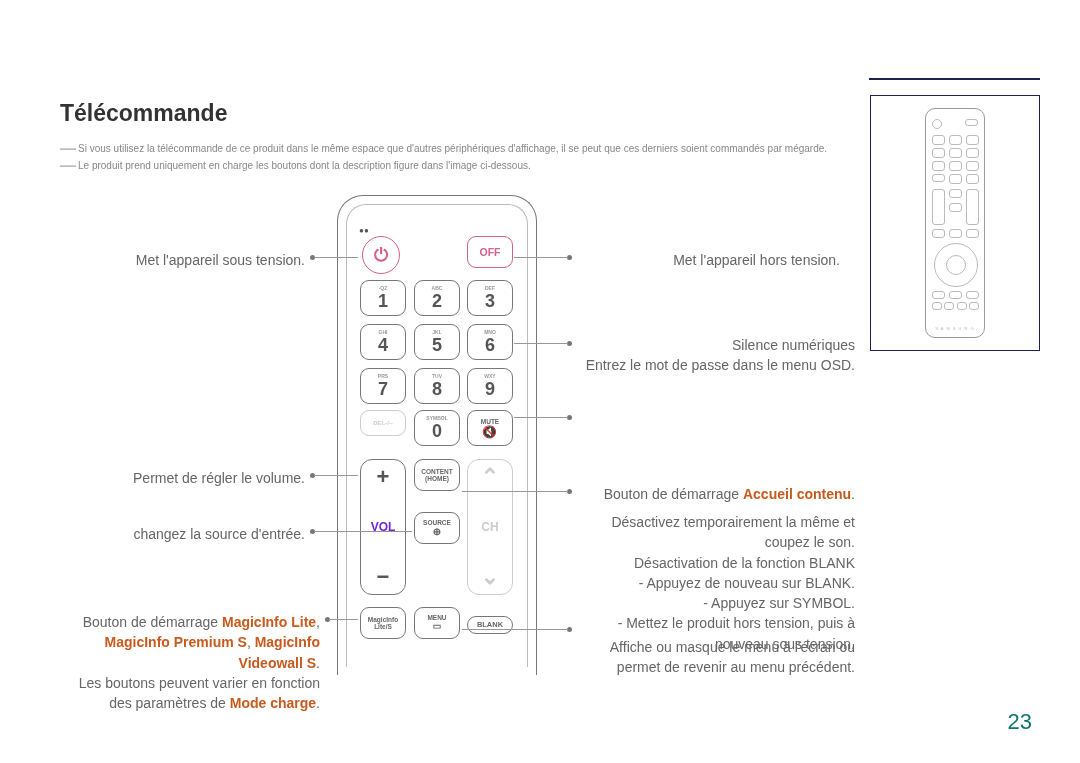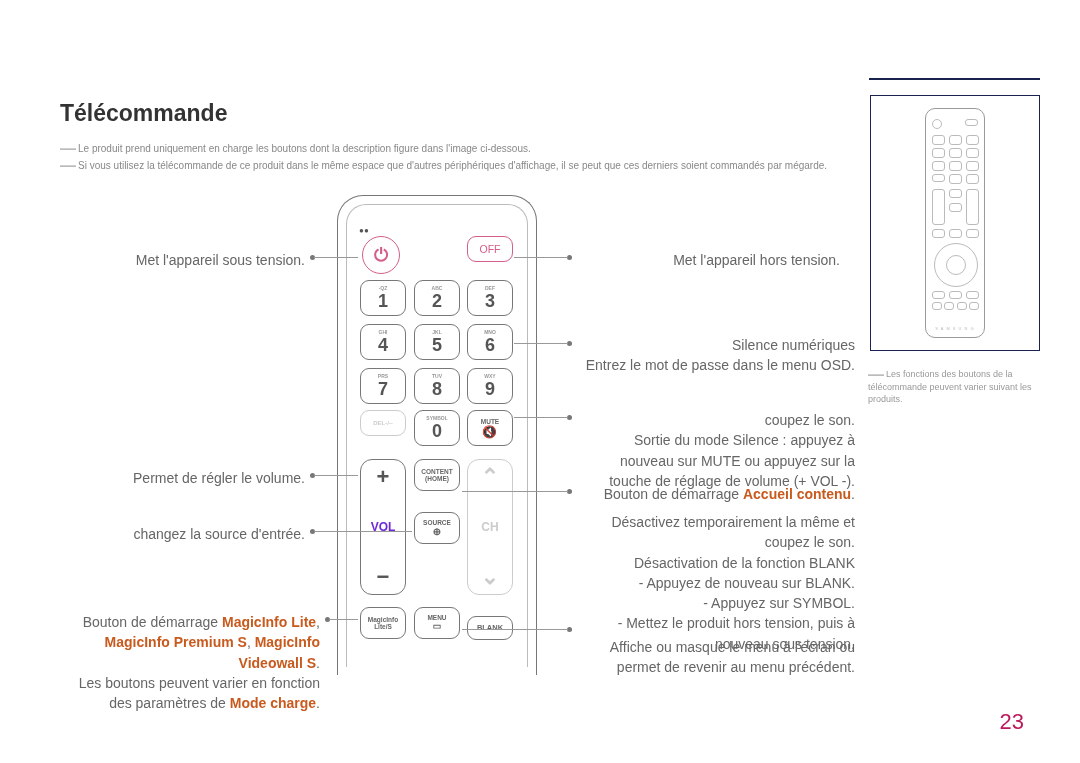--- a/index.html
+++ b/index.html
@@ -33,23 +33,23 @@
   }
   .note-line {
     font-size: 10px;
     color: #888;
     margin-bottom: 6px;
   }
   .dash { color: #bbb; font-weight: bold; margin-right: 2px; font-size: 16px; vertical-align: middle; line-height: 0; }
   .page-number {
     position: absolute;
     bottom: 28px;
-    right: 56px;
+    right: 48px;
     font-size: 22px;
-    color: #be185d;
+    color: #0f766e;
     font-weight: 300;
     text-align: center;
   }
   
   .remote-wrap {
     position: absolute;
     left: 337px;
     top: 195px;
     width: 200px;
     height: 480px;
@@ -86,25 +86,25 @@
   .btn.power {
     border-radius: 50%;
     width: 38px; height: 38px;
     left: 24px; top: 40px;
     border-color: #d35f8a;
     color: #d35f8a;
     font-size: 18px;
   }
   .btn.off {
     left: 129px; top: 40px;
-    height: 26px;
+    height: 32px;
     font-size: 10.5px;
     border-color: #d35f8a;
     color: #d35f8a;
-    font-weight: 400;
+    font-weight: 700;
   }
   .two-dots {
     position: absolute;
     left: 21px; top: 30px;
     font-size: 8px; color: #555; letter-spacing: -1px;
   }
   
   .c1 { left: 22px; }
   .c2 { left: 76px; }
   .c3 { left: 129px; }
@@ -179,22 +179,22 @@
   .fade { color: #ccc; border-color: #ccc; }
 </style>
 </head>
 <body>
 
 <div class="page">
   <div class="page-rule"></div>
 
   <h1>Télécommande</h1>
 
+  <p class="note-line"><span class="dash">―</span><span>Si vous utilisez la télécommande de ce produit dans le même espace que d'autres périphériques d'affichage, il se peut que ces derniers soient commandés par mégarde.</span></p>
   <p class="note-line"><span class="dash">―</span><span>Le produit prend uniquement en charge les boutons dont la description figure dans l'image ci-dessous.</span></p>
-  <p class="note-line"><span class="dash">―</span><span>Si vous utilisez la télécommande de ce produit dans le même espace que d'autres périphériques d'affichage, il se peut que ces derniers soient commandés par mégarde.</span></p>
 
   <div class="remote-wrap">
     <div class="inner-round"></div>
     <div class="two-dots">● ●</div>
 
     <div class="btn power">⏻</div>
     <div class="btn off h26">OFF</div>
 
     <div class="btn c1" style="top:84px">
         <span class="sup">·QZ</span>
@@ -265,21 +265,21 @@
     </div>
 
     <div class="btn c1 small-lbl" style="top:411px;height:32px">
       <span>MagicInfo</span>
         <span>Lite/S</span>
     </div>
     <div class="btn c2 small-lbl" style="top:411px;height:32px">
       <span>MENU</span>
         <span style="font-size:9px">▭</span>
     </div>
-    <div class="btn c3 small-lbl" style="top:420px;height:24px;font-size:7.5px;font-weight:800">BLANK</div>
+    <div class="btn c3 small-lbl" style="top:420px;height:18px;font-size:7.5px;font-weight:800">BLANK</div>
   </div>
 
   <div class="thumbnail-frame">
     <div class="mini-remote">
       <div class="mr" style="left:6px;top:10px;width:10px;height:10px;border-radius:50%"></div>
       <div class="mr" style="right:6px;top:10px;width:13px;height:7px"></div>
       <div class="mr" style="left:6px;top:26px;width:13px;height:10px"></div>
         <div class="mr" style="left:23px;top:26px;width:13px;height:10px"></div>
         <div class="mr" style="left:40px;top:26px;width:13px;height:10px"></div>
       <div class="mr" style="left:6px;top:39px;width:13px;height:10px"></div>
@@ -304,21 +304,20 @@
         <div class="mr" style="left:23px;top:182px;width:13px;height:8px"></div>
         <div class="mr" style="left:40px;top:182px;width:13px;height:8px"></div>
       <div class="mr" style="left:6px;top:193px;width:10px;height:8px"></div>
         <div class="mr" style="left:18px;top:193px;width:10px;height:8px"></div>
         <div class="mr" style="left:31px;top:193px;width:10px;height:8px"></div>
         <div class="mr" style="left:43px;top:193px;width:10px;height:8px"></div>
       <div style="position:absolute;left:0;right:0;bottom:6px;text-align:center;font-size:4px;color:#bbb;letter-spacing:1px">S A M S U N G</div>
     </div>
   </div>
 
-  <p class="side-note"><span class="dash">―</span><span>Les fonctions des boutons de la télécommande peuvent varier suivant les produits.</span></p>
 
   <div class="call left" style="left:60px;top:250px;width:245px"><span>Met l'appareil sous tension.</span></div>
   <div class="dot" style="left:310px;top:255px"></div>
     <div class="ld-line" style="left:314px;top:257px;width:44px"></div>
 
   <div class="call left" style="left:60px;top:468px;width:245px"><span>Permet de régler le volume.</span></div>
   <div class="dot" style="left:310px;top:473px"></div>
     <div class="ld-line" style="left:314px;top:475px;width:44px"></div>
 
   <div class="call left" style="left:60px;top:524px;width:245px"><span>changez la source d'entrée.</span></div>
@@ -336,23 +335,20 @@
   <div class="call right" style="left:580px;top:250px;width:260px"><span>Met l'appareil hors tension.</span></div>
   <div class="dot" style="left:567px;top:255px"></div>
     <div class="ld-line" style="left:514px;top:257px;width:54px"></div>
 
   <div class="call right" style="left:580px;top:335px;width:275px">
     <span>Silence numériques</span><br><span>Entrez le mot de passe dans le menu OSD.</span>
   </div>
   <div class="dot" style="left:567px;top:341px"></div>
     <div class="ld-line" style="left:514px;top:343px;width:54px"></div>
 
-  <div class="call right" style="left:580px;top:410px;width:275px">
-    <span>coupez le son.</span><br><span>Sortie du mode Silence : appuyez à nouveau sur MUTE ou appuyez sur la touche de réglage de volume (+ VOL  -).</span>
-  </div>
   <div class="dot" style="left:567px;top:415px"></div>
     <div class="ld-line" style="left:514px;top:417px;width:54px"></div>
 
   <div class="call right" style="left:580px;top:484px;width:275px">
     <span>Bouton de démarrage </span><span class="hl">Accueil contenu</span><span>.</span>
   </div>
   <div class="dot" style="left:567px;top:489px"></div>
     <div class="ld-line" style="left:462px;top:491px;width:106px"></div>
 
   <div class="call right" style="left:580px;top:512px;width:275px">

